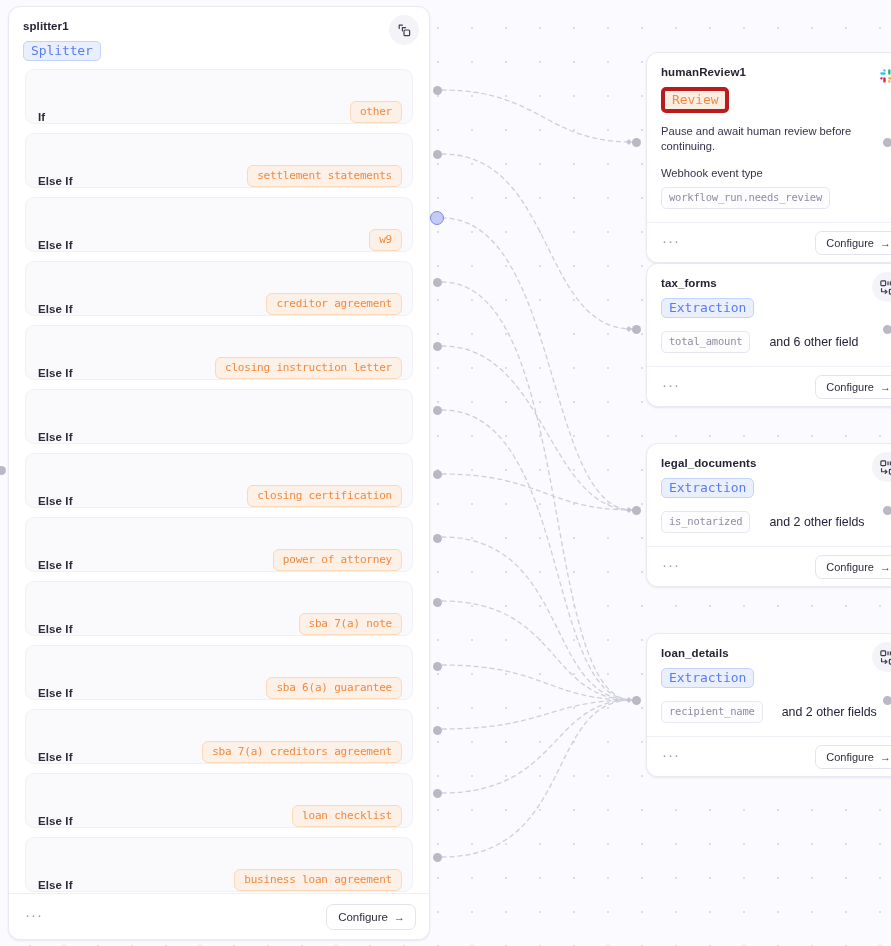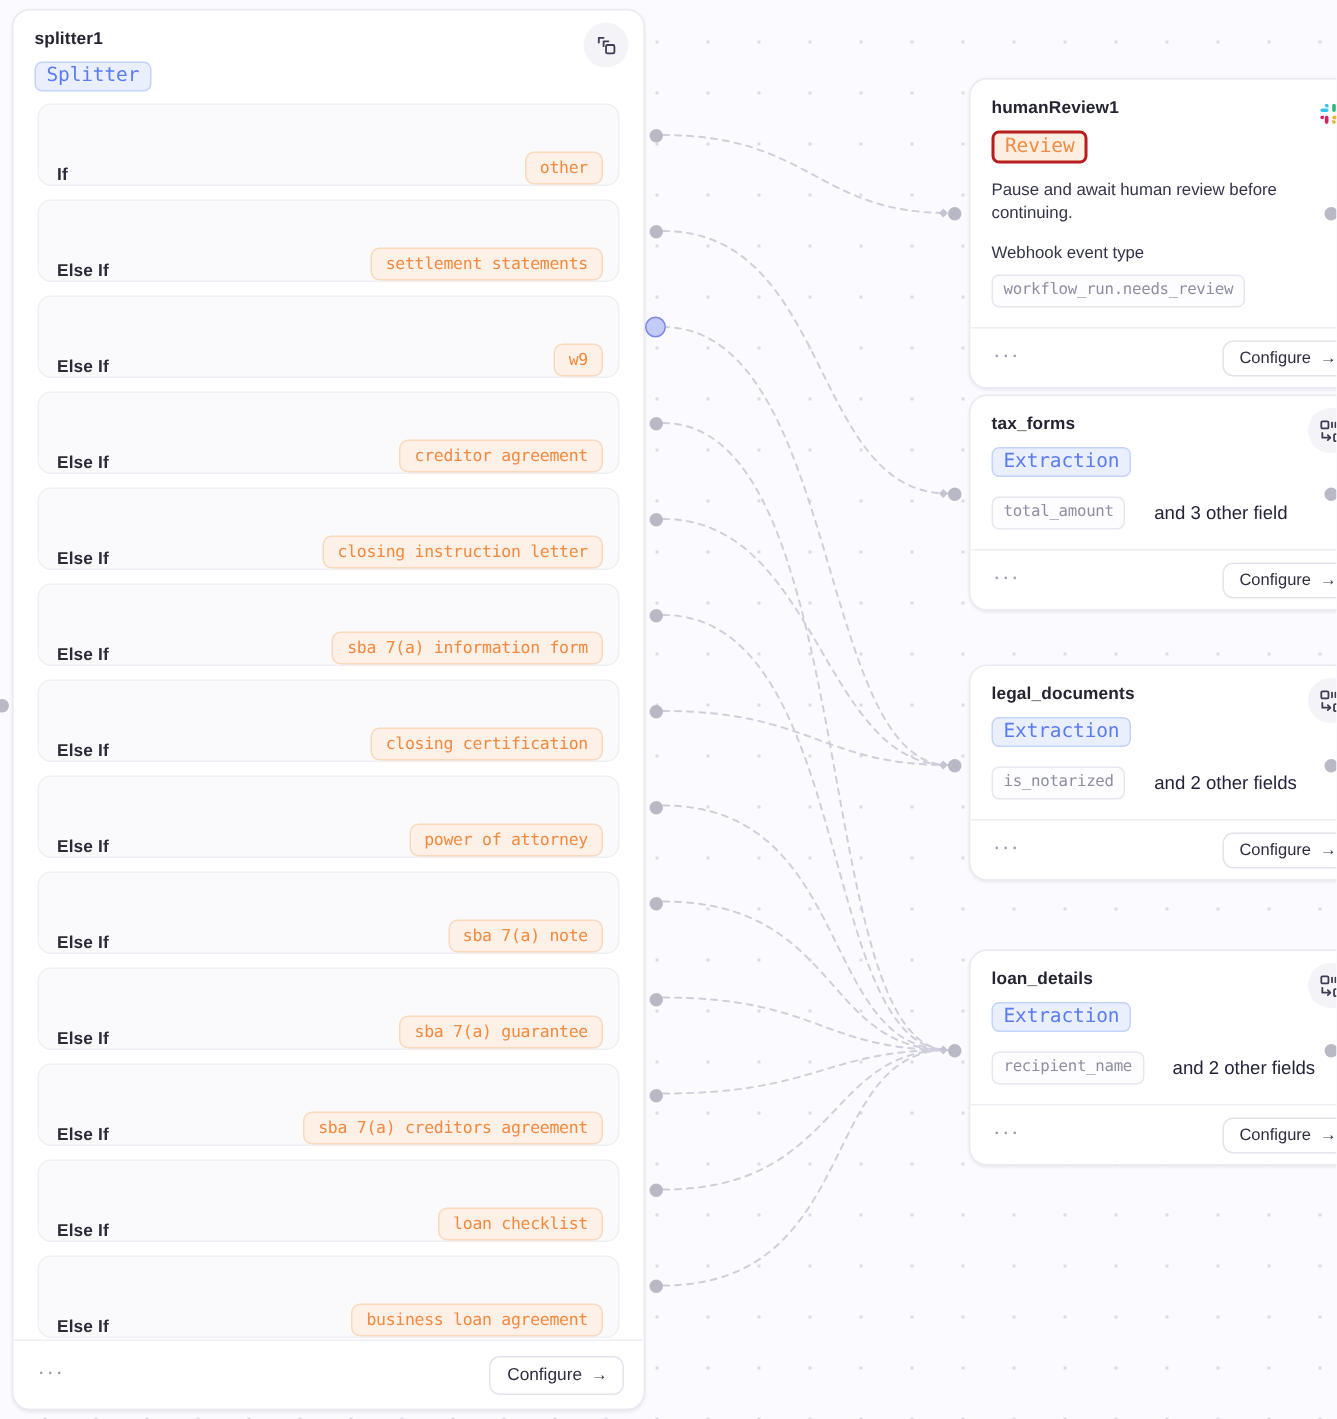--- a/index.html
+++ b/index.html
@@ -65,21 +65,21 @@
     line-height: 13px;
     letter-spacing: -.1px;
   }
   .badge-splitter, .badge-extraction {
     background: #e9effd;
     border: 1px solid #c3d3fb;
     color: #5b7cf0;
   }
   .badge-review {
     background: #fdeee2;
-    border: 2px solid #b91c1c;
+    border: 4px solid #b91c1c;
     color: #f08c43;
   }
 
   
   .corner-icon {
     position: absolute;
     top: 8px;
     right: 10px;
     width: 30px;
     height: 30px;
@@ -312,37 +312,36 @@
         <div class="branch-row">
           <span class="branch-kw">Else If</span>
           <span class="chip">creditor agreement</span>
         </div>
         <div class="branch-row">
           <span class="branch-kw">Else If</span>
           <span class="chip">closing instruction letter</span>
         </div>
         <div class="branch-row">
           <span class="branch-kw">Else If</span>
-          <span class="chip">sba 7(a) information form</span>
         </div>
         <div class="branch-row">
           <span class="branch-kw">Else If</span>
           <span class="chip">closing certification</span>
         </div>
         <div class="branch-row">
           <span class="branch-kw">Else If</span>
           <span class="chip">power of attorney</span>
         </div>
         <div class="branch-row">
           <span class="branch-kw">Else If</span>
           <span class="chip">sba 7(a) note</span>
         </div>
         <div class="branch-row">
           <span class="branch-kw">Else If</span>
-          <span class="chip">sba 7(a) guarantee</span>
+          <span class="chip">sba 6(a) guarantee</span>
         </div>
         <div class="branch-row">
           <span class="branch-kw">Else If</span>
           <span class="chip">sba 7(a) creditors agreement</span>
         </div>
         <div class="branch-row">
           <span class="branch-kw">Else If</span>
           <span class="chip">loan checklist</span>
         </div>
         <div class="branch-row">
@@ -404,21 +403,21 @@
           <path d="M10.6 3.2 L10.6 6.8 M13.3 3.2 L13.3 6.8 M16 3.2 L16 6.8"></path>
           <rect x="12.2" y="12.2" width="5.6" height="5.6" rx="1"></rect>
           <path d="M3 11.2 L3 15 L9 15"></path>
           <path d="M7.3 13 L9.3 15 L7.3 17"></path>
         </svg>
       </div>
     </div>
     <div class="node-body">
       <div class="field-line">
         <span class="code-pill">total_amount</span>
-        <span class="other">and 3 other field</span>
+        <span class="other">and 6 other field</span>
       </div>
     </div>
     <div class="node-foot compact">
       <span class="dots-menu">···</span>
       <span class="configure-btn sm">
         <span>Configure</span>
         <span class="arrow">→</span>
       </span>
     </div>
   </div>

